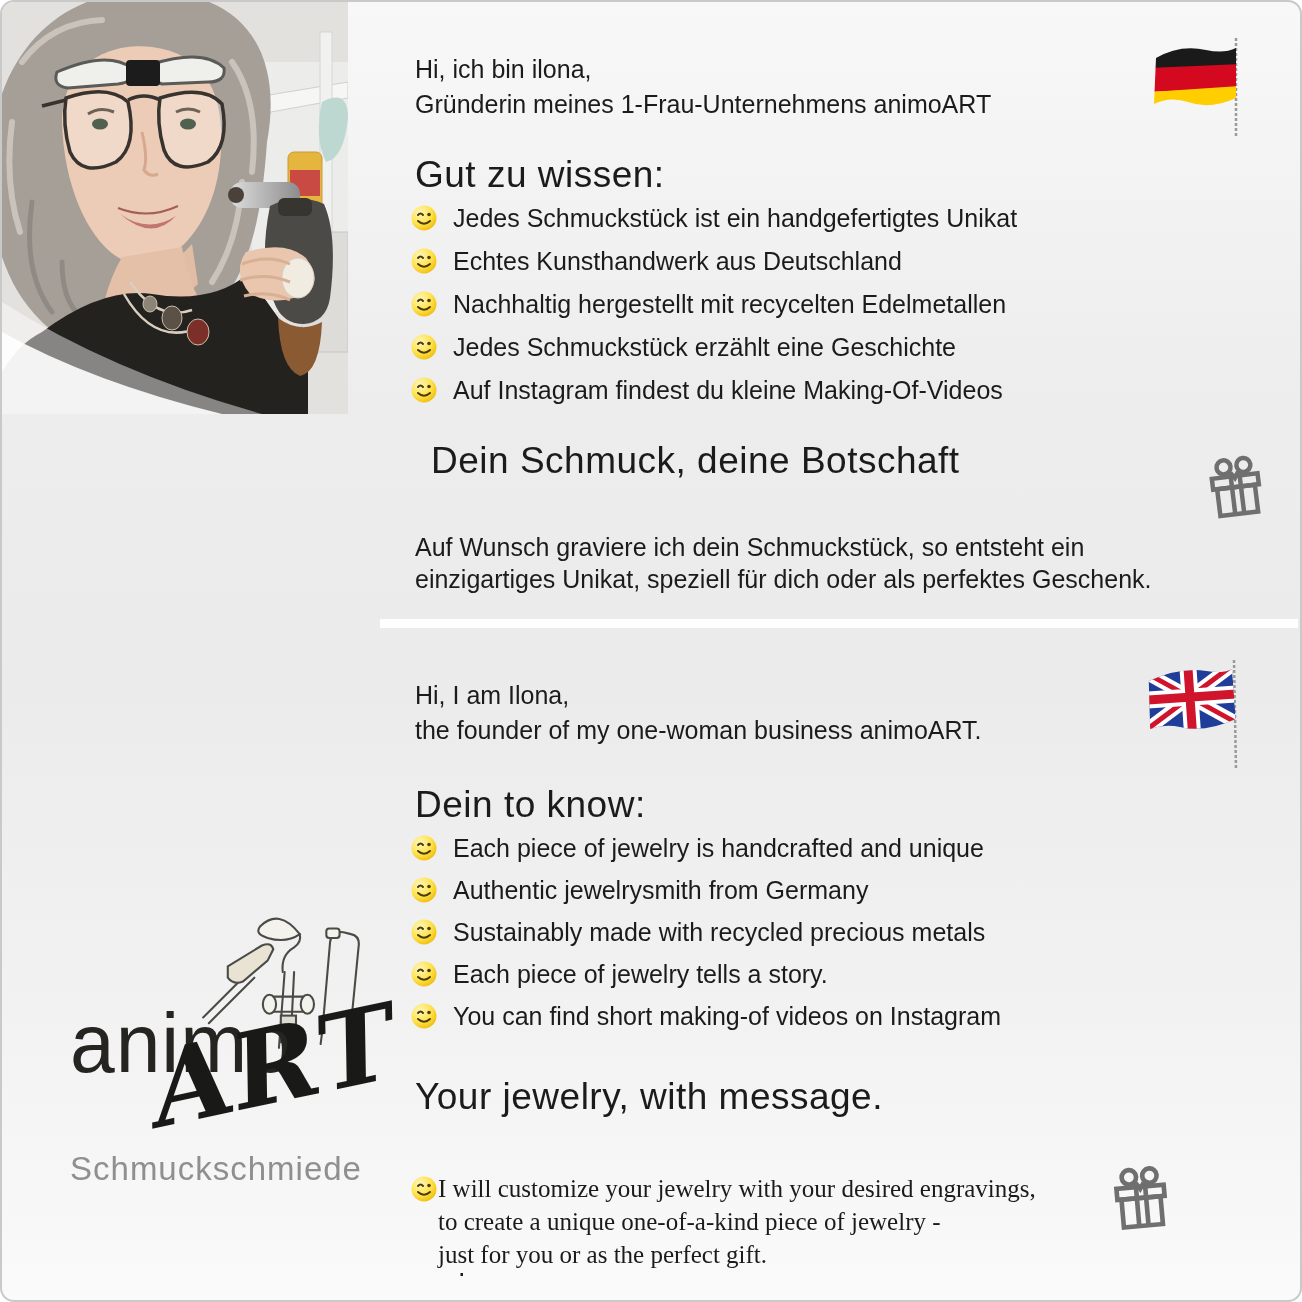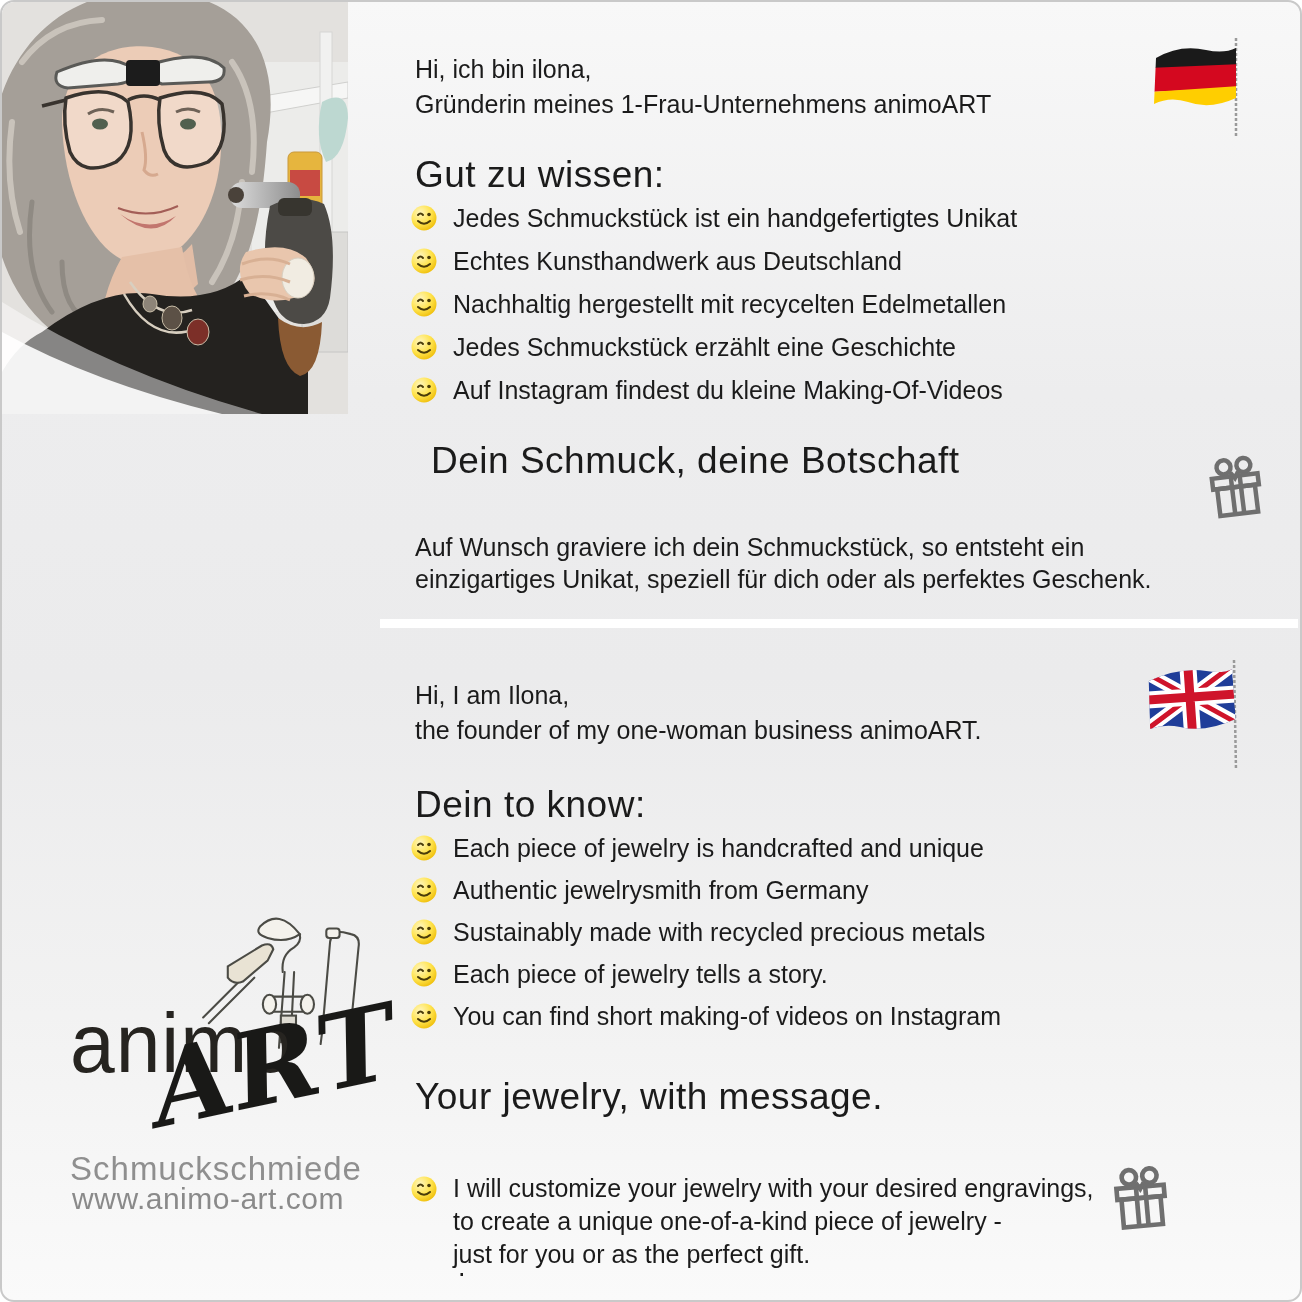--- a/index.html
+++ b/index.html
@@ -23,21 +23,21 @@
   #en-heading{left:413px;top:782px;}
   #de-sub{left:413px;top:438px;margin-left:16px;}
   #en-sub{left:413px;top:1074px;}
   .blist{position:absolute;left:408px;display:flex;flex-direction:column;}
   #de-list{top:202px;gap:15px;}
   #en-list{top:832px;gap:14px;}
   .bitem{display:flex;align-items:center;gap:15px;font-size:25px;line-height:28px;}
   .smiley{width:28px;height:28px;flex:0 0 28px;}
   .para{position:absolute;font-size:25px;line-height:32px;margin-top:42px;}
   #de-para{left:413px;top:487px;}
-  #en-para{left:408px;top:1128px;display:flex;gap:15px;align-items:flex-start;}
+  #en-para{left:408px;top:1128px;display:flex;align-items:flex-start;font-family:Liberation Serif, serif;}
   #en-para .smiley{margin-top:3px;}
   #en-para .plines{font-size:25px;line-height:33px;}
   .gift{position:absolute;}
   #gift-1{left:1202px;top:452px;width:64px;height:66px;transform:rotate(-7deg);}
   #gift-2{left:1106px;top:1162px;width:66px;height:68px;transform:rotate(-5deg);}
   .divider{position:absolute;left:378px;right:2px;top:617px;height:9px;background:#ffffff;}
   #trailing-dot{position:absolute;left:456px;top:1250px;font-size:27px;}
   
   .logo{position:absolute;left:56px;top:896px;width:310px;height:330px;}
   .logo-tools{position:absolute;left:130px;top:6px;width:180px;height:155px;}
@@ -346,16 +346,15 @@
 
         <path d="M142,130 L150,38 Q152,26 164,28 L172,30 Q182,32 180,44 L172,126"></path>
         <path d="M142,130 L140,146 M172,126 Q182,130 180,140"></path>
         <rect x="146" y="24" width="14" height="10" rx="3" fill="#f4f2ec"></rect>
         <circle cx="176" cy="132" r="6" fill="#f4f2ec"></circle>
       </g>
     </svg>
     <div class="logo-animo">animo</div>
     <div class="logo-art">ART</div>
     <div class="logo-tagline">Schmuckschmiede</div>
-    <div class="logo-site">www.animo-art.com</div>
   </div>
 
 </div>
 
 </body></html>

